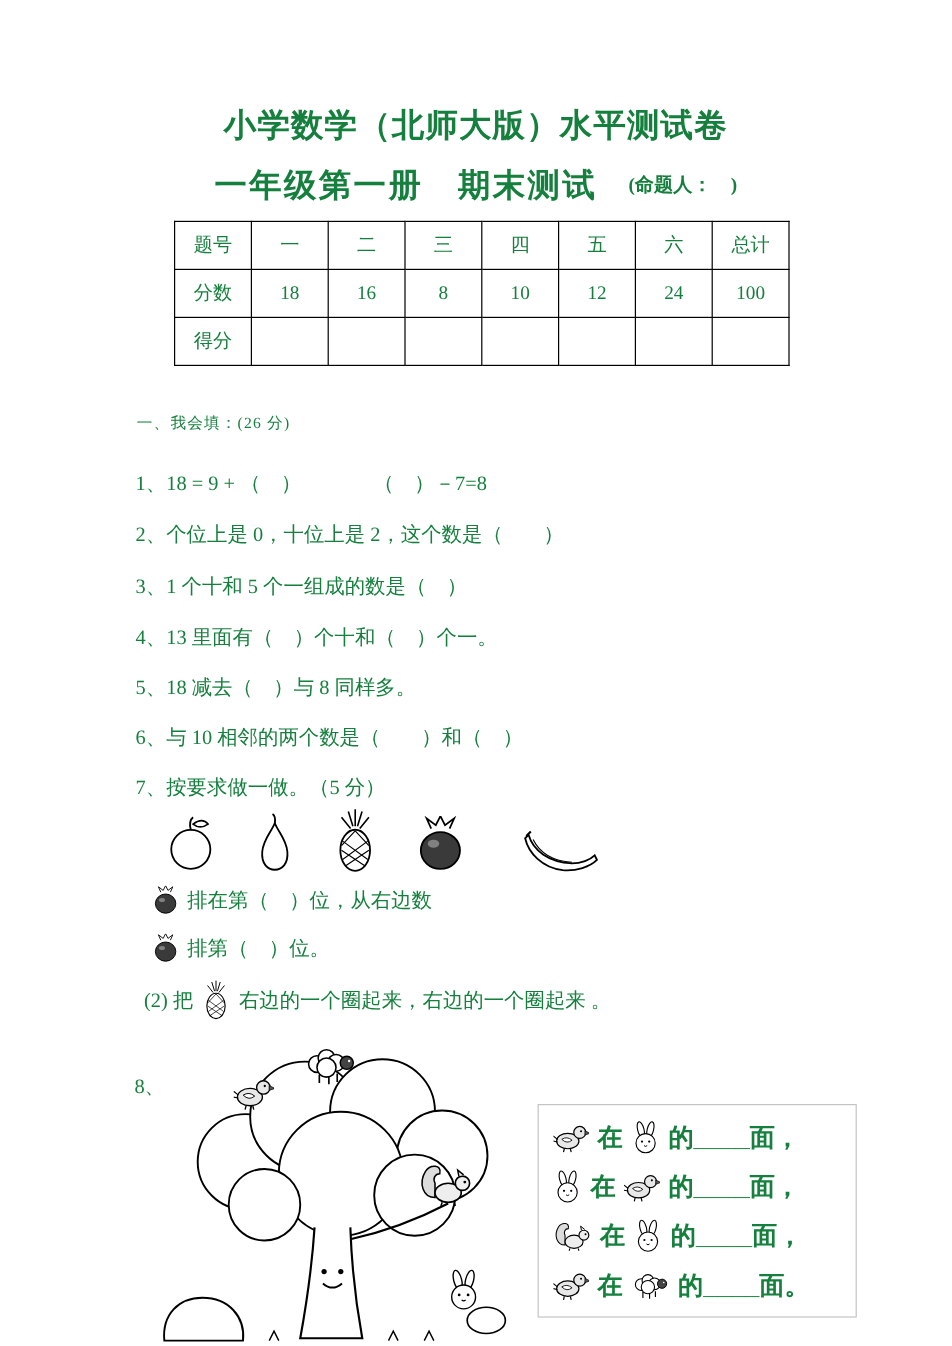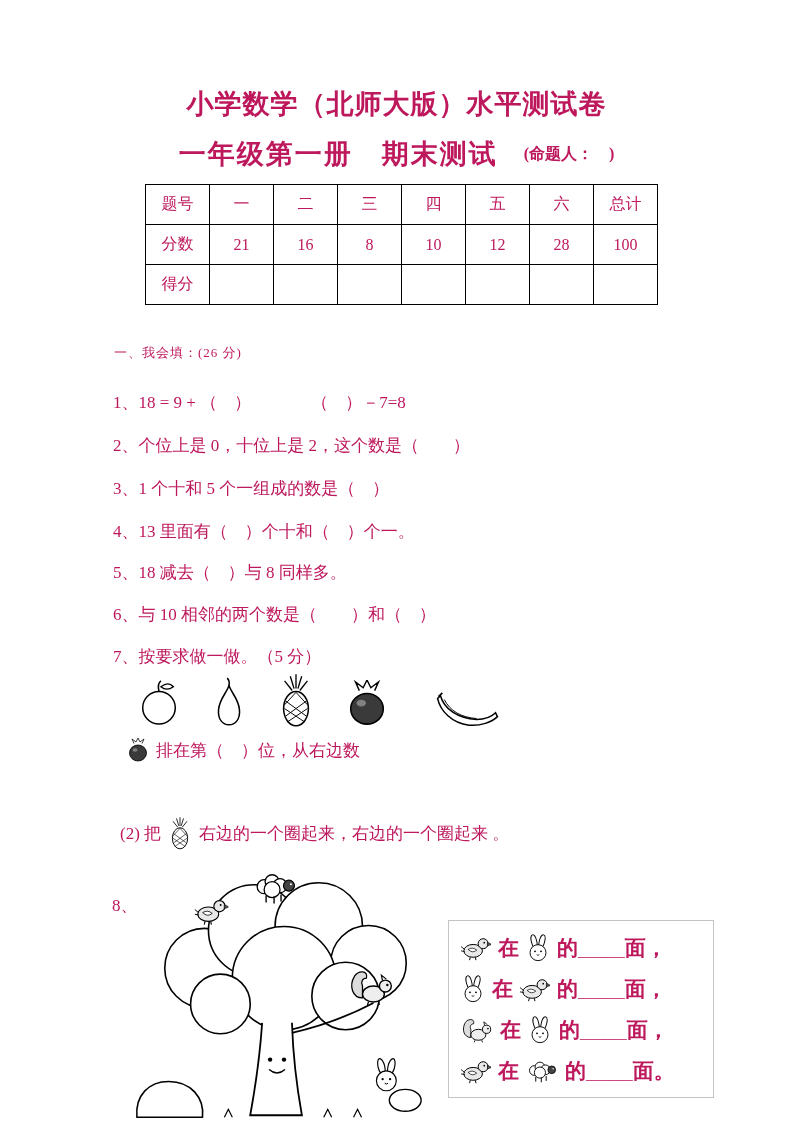--- a/index.html
+++ b/index.html
@@ -2,21 +2,21 @@
 <html><head>
 <meta charset="utf-8">
 <style>
   * { box-sizing: border-box; margin: 0; padding: 0; }
   html,body { background: #ffffff; }
   .page {
     position: relative;
     width: 793px; height: 1122px;
     margin: 0 auto;
     background: #fff;
-    color: #be185d;
+    color: #15803d;
     font-family: "Liberation Serif", "DejaVu Serif", serif;
     overflow: hidden;
   }
   .title {
     position: absolute; top: 86px; left: 0; width: 100%;
     text-align: center;
     font-family: "Liberation Sans", "DejaVu Sans", sans-serif;
     font-weight: bold; font-size: 27px; letter-spacing: 1px;
   }
   .subtitle-row {
@@ -149,26 +149,26 @@
       <td>一</td>
       <td>二</td>
       <td>三</td>
       <td>四</td>
       <td>五</td>
       <td>六</td>
       <td>总计</td>
     </tr>
     <tr>
       <td>分数</td>
-      <td>21</td>
+      <td>18</td>
       <td>16</td>
       <td>8</td>
       <td>10</td>
       <td>12</td>
-      <td>28</td>
+      <td>24</td>
       <td>100</td>
     </tr>
     <tr>
       <td>得分</td>
       <td></td>
       <td></td>
       <td></td>
       <td></td>
       <td></td>
       <td></td>
@@ -207,20 +207,26 @@
     <svg width="64" height="38" style="margin-left:18px">
         <use href="#sym-banana"></use>
       </svg>
   </div>
 
   <div class="q" style="top:738px;left:120px">
     <svg class="inline-icon" width="24" height="25">
         <use href="#sym-darkfruit"></use>
       </svg>
     <span>排在第（　）位，从右边数</span>
+  </div>
+  <div class="q" style="top:778px;left:120px">
+    <svg class="inline-icon" width="24" height="25">
+        <use href="#sym-darkfruit"></use>
+      </svg>
+    <span>排第（　）位。</span>
   </div>
   <div class="q" style="top:816px;left:120px">
     <span>(2) 把</span>
     <svg class="inline-icon" width="26" height="34">
         <use href="#sym-pineapple"></use>
       </svg>
     <span>右边的一个圈起来，右边的一个圈起来 。</span>
   </div>
 
   <div class="q8-label">8、</div>

